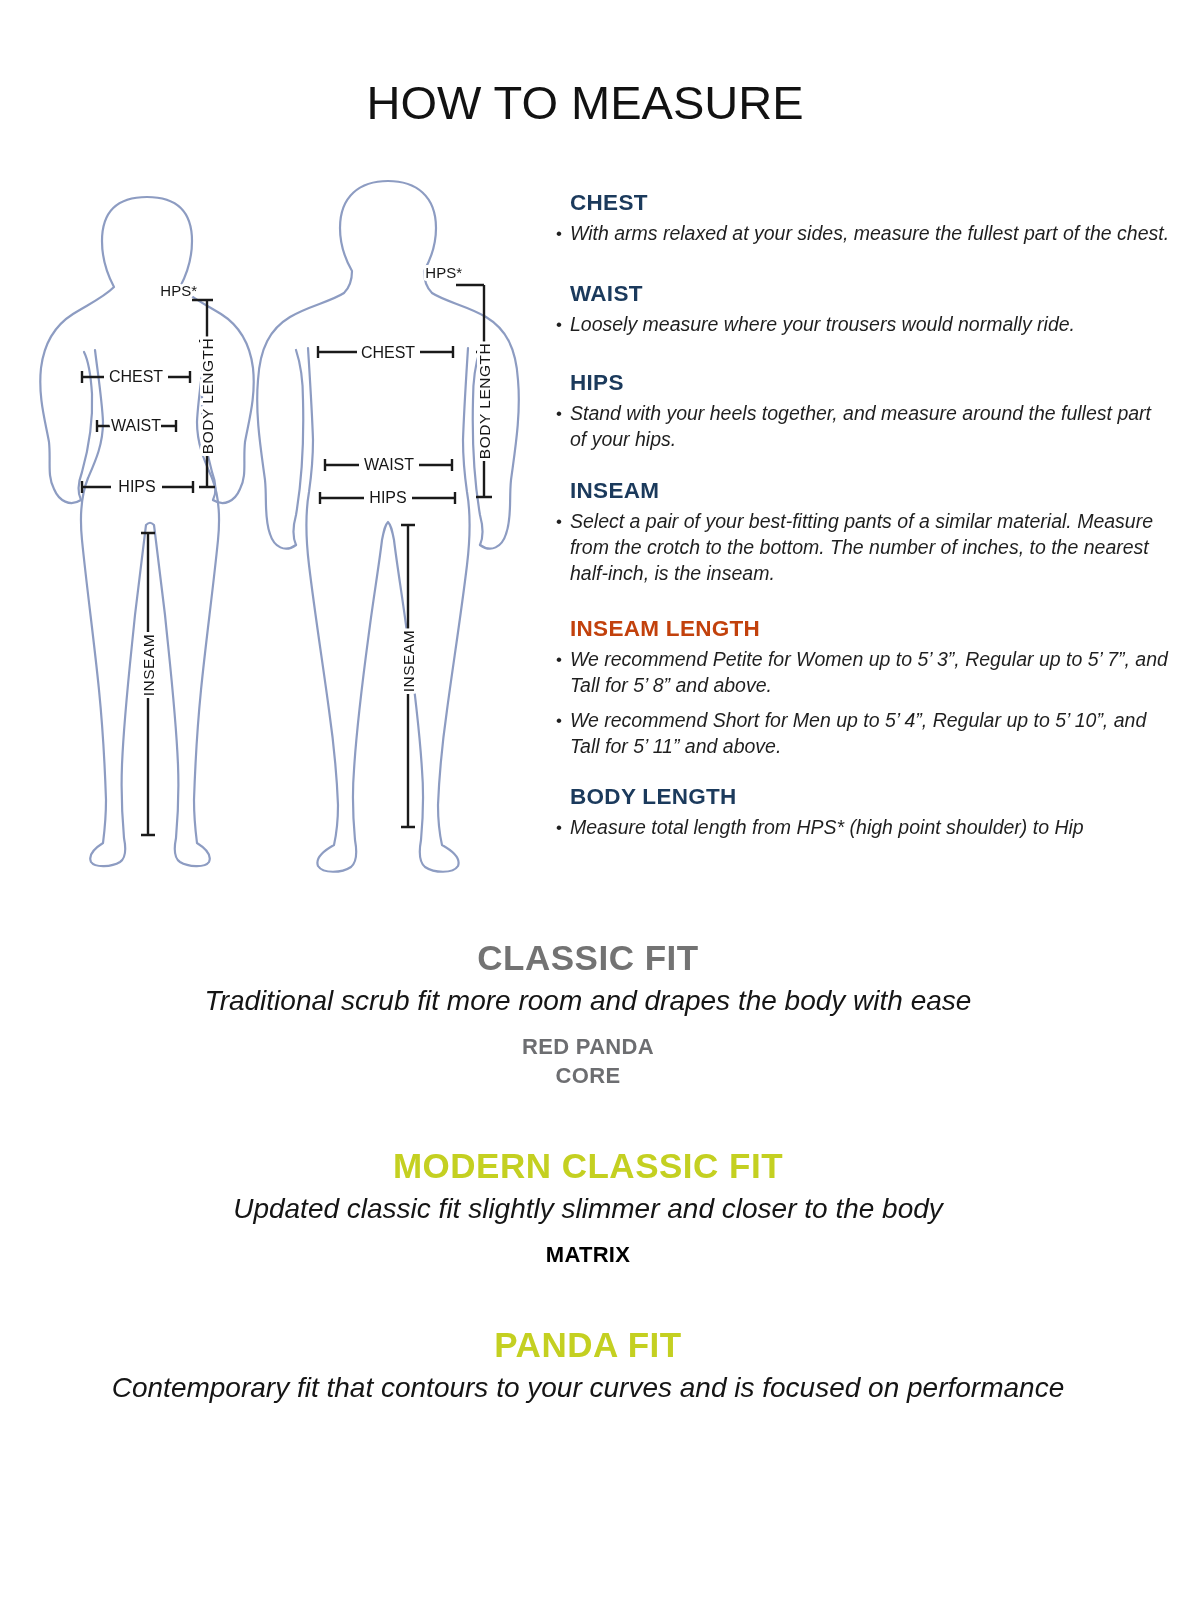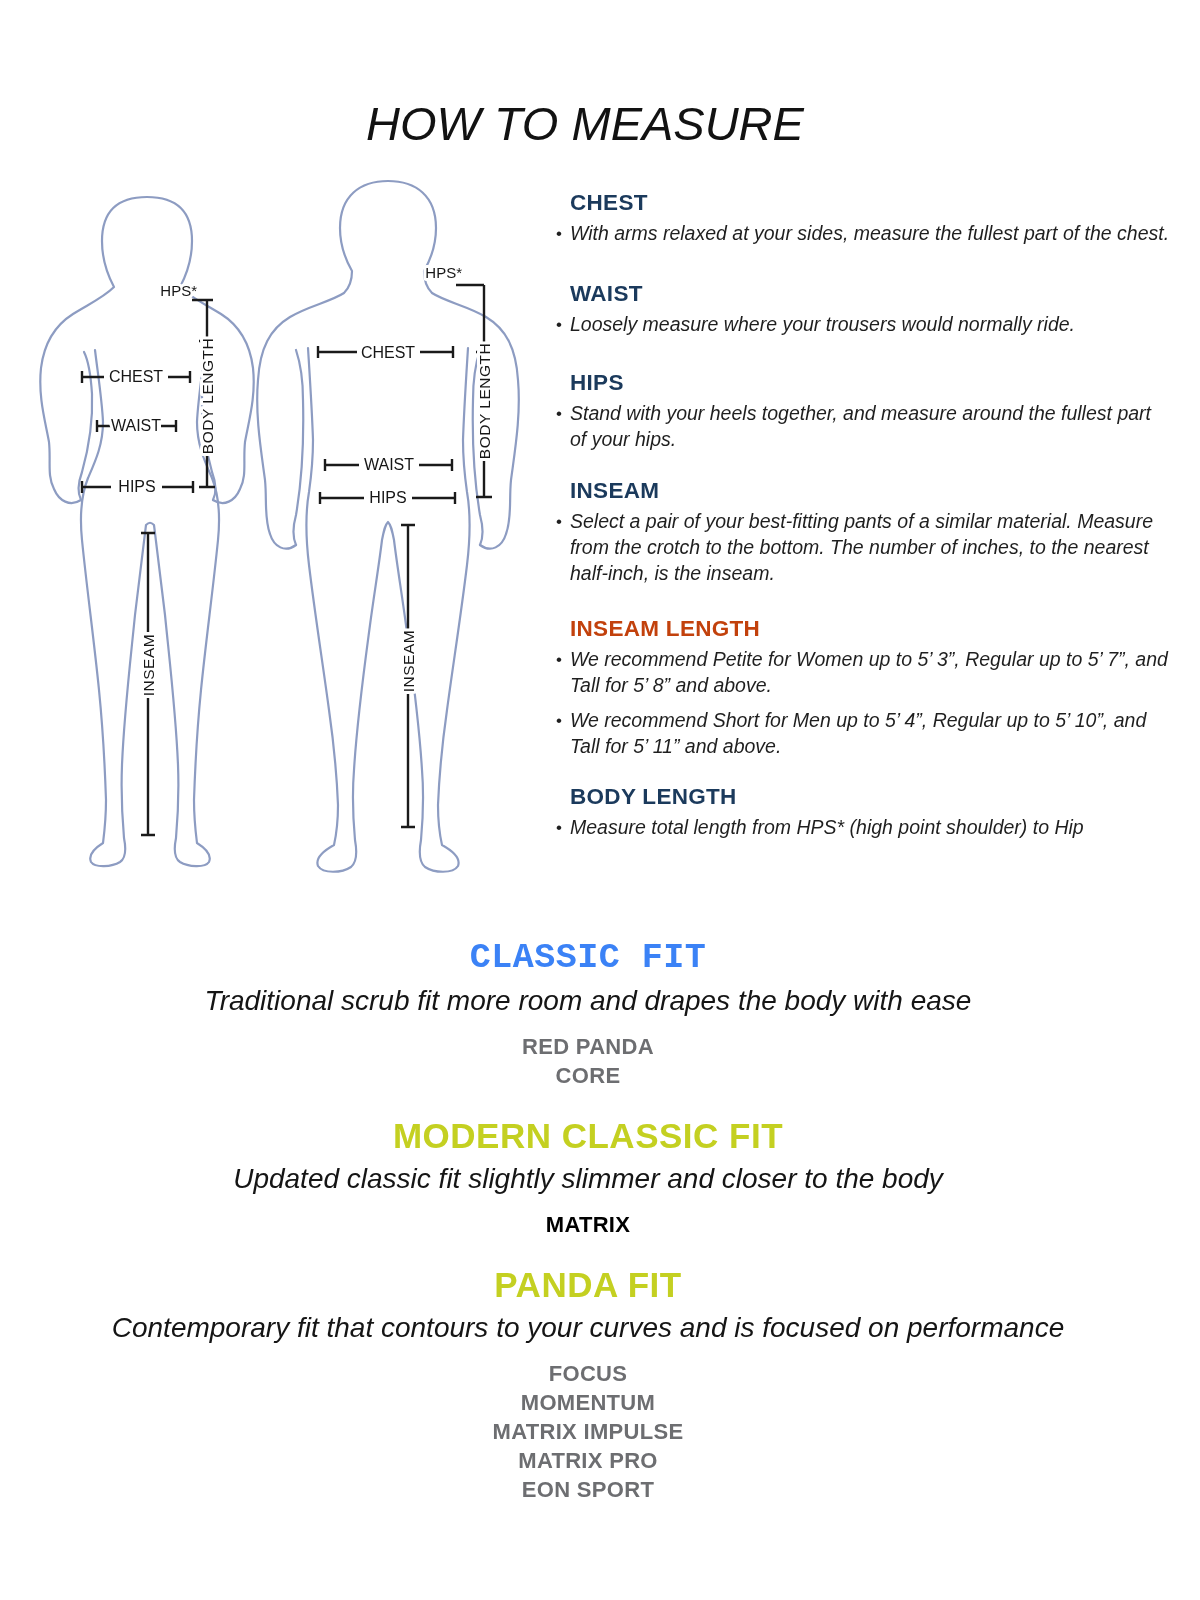--- a/index.html
+++ b/index.html
@@ -1,22 +1,22 @@
 <!DOCTYPE html>
 <html><head>
 <meta charset="utf-8">
 <style>
   html,body{margin:0;padding:0;}
   body{
     width:1200px;height:1600px;background:#ffffff;position:relative;
     font-family:"Liberation Sans", sans-serif;color:#161616;overflow:hidden;
   }
   .page-title{
-    position:absolute;top:65px;left:0;width:1170px;text-align:center;
-    font-size:47px;font-weight:400;letter-spacing:0px;color:#121212;font-style:italic;
+    position:absolute;top:44px;left:0;width:1170px;text-align:center;
+    font-size:47px;font-weight:400;letter-spacing:0px;color:#121212;
   }
   
   .diagram-svg{position:absolute;left:0;top:0;}
   .outline{fill:none;stroke:#8d9cc2;stroke-width:2.2;stroke-linecap:round;stroke-linejoin:round;}
   .mline{fill:none;stroke:#1a1a1a;stroke-width:2.4;stroke-linecap:butt;}
   .lbl{
     font-family:"Liberation Sans", sans-serif;font-size:16px;fill:#161616;
     paint-order:stroke fill;stroke:#ffffff;stroke-width:6px;stroke-linejoin:round;
   }
   .lbl-v{font-size:15.5px;letter-spacing:0.5px;}
@@ -27,21 +27,21 @@
   .sec-head{
     margin:0 0 5px 0;padding-left:14px;font-size:22.5px;font-weight:bold;
     letter-spacing:0.3px;color:#1b3a5c;
   }
   .bullet{display:flex;gap:8px;margin:0 0 9px 0;font-size:19.5px;font-style:italic;
     line-height:1.33;color:#1f1f1f;}
   .bullet .dot{font-style:normal;font-size:17px;line-height:1.5;}
   
   .fits{position:absolute;left:0;top:938px;width:1176px;text-align:center;}
   .fit{margin-top:0;}
-  .fit + .fit{margin-top:26px;}
+  .fit + .fit{margin-top:56px;}
   .fit-name{font-size:35px;font-weight:bold;letter-spacing:0.5px;}
   .fit-desc{margin-top:7px;font-size:28px;font-style:italic;color:#151515;}
   .fit-lines{margin-top:15px;font-size:22px;font-weight:bold;line-height:29px;letter-spacing:0.3px;}
 </style>
 </head>
 <body>
 
 <h1 class="page-title">HOW TO MEASURE</h1>
 
 <svg class="diagram-svg" width="545" height="900" viewBox="0 0 545 900" xmlns="http://www.w3.org/2000/svg">
@@ -187,40 +187,33 @@
     <p class="bullet">
         <span class="dot">•</span>
         <span>Measure total length from HPS* (high point shoulder) to Hip</span>
       </p>
   </div>
 </div>
 
 <div class="fits">
 
   <div class="fit">
-    <div class="fit-name" style="color: #3b82f6; font-family: Liberation Mono, monospace;">CLASSIC FIT</div>
+    <div class="fit-name" style="color: #737373;">CLASSIC FIT</div>
     <div class="fit-desc">Traditional scrub fit more room and drapes the body with ease</div>
     <div class="fit-lines" style="color: rgb(109, 110, 113); text-align: center;">
       <div>RED PANDA</div>
       <div>CORE</div>
     </div>
   </div>
 
   <div class="fit">
     <div class="fit-name" style="color: rgb(196, 208, 33);">MODERN CLASSIC FIT</div>
     <div class="fit-desc">Updated classic fit slightly slimmer and closer to the body</div>
     <div class="fit-lines" style="color: #000000;">
       <div>MATRIX</div>
     </div>
   </div>
 
   <div class="fit">
     <div class="fit-name" style="color: rgb(196, 208, 33);">PANDA FIT</div>
     <div class="fit-desc">Contemporary fit that contours to your curves and is focused on performance</div>
-    <div class="fit-lines" style="color: rgb(109, 110, 113);">
-      <div>FOCUS</div>
-      <div>MOMENTUM</div>
-      <div>MATRIX IMPULSE</div>
-      <div>MATRIX PRO</div>
-      <div>EON SPORT</div>
-    </div>
   </div>
 </div>
 
 </body></html>

